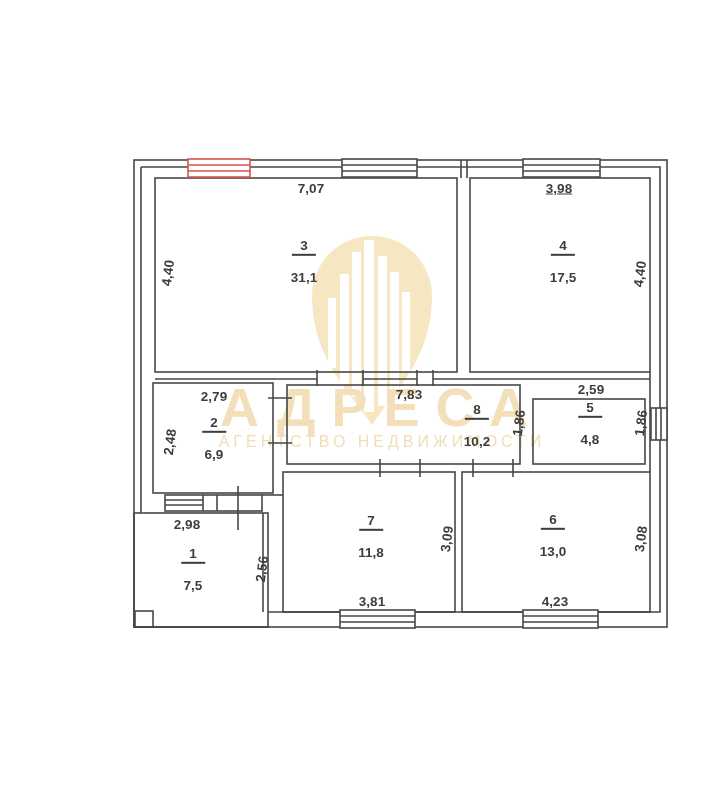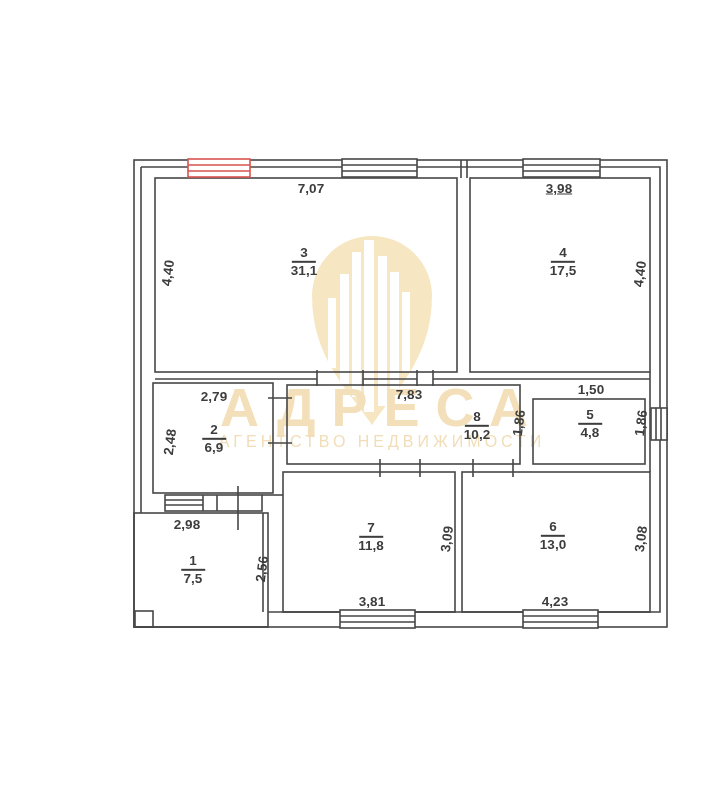--- a/index.html
+++ b/index.html
@@ -25,21 +25,21 @@
   .dim{
     position:absolute;transform:translate(-50%,-50%);
     font-size:13.5px;font-weight:700;color:#3d3d3d;white-space:nowrap;
   }
   .dim.v{transform:translate(-50%,-50%) rotate(-83deg);}
   .room-label{
     position:absolute;transform:translate(-50%,-50%);
     text-align:center;color:#3d3d3d;font-weight:700;font-size:13.5px;line-height:1.2;
   }
   .rnum{display:block;margin:0 auto;padding:0 8px;border-bottom:2px solid #3d3d3d;width:max-content;}
-  .rarea{display:block;padding-top:0;}
+  .rarea{display:block;padding-top:14px;}
 </style>
 </head>
 <body>
 
 <div class="canvas">
 
   <div class="watermark">
     <svg class="wm-logo" width="728" height="800" viewBox="0 0 728 800">
       <path d="M372,425 C352,394 312,360 312,296 A60,60 0 1 1 432,296 C432,360 392,394 372,425 Z" fill="#f7e6c2"></path>
       <g fill="#ffffff">
@@ -158,21 +158,21 @@
     </div>
     <div class="room-label" style="left:193px;top:570px;">
       <span class="rnum">1</span>
       <span class="rarea">7,5</span>
     </div>
 
     <span class="dim" style="left:311px;top:188px;">7,07</span>
     <span class="dim" style="left:559px;top:188px;text-decoration:underline;">3,98</span>
     <span class="dim" style="left:214px;top:396px;text-align:center;">2,79</span>
     <span class="dim" style="left:409px;top:394px;">7,83</span>
-    <span class="dim" style="left:591px;top:389px;">1,50</span>
+    <span class="dim" style="left:591px;top:389px;">2,59</span>
     <span class="dim" style="left:187px;top:524px;">2,98</span>
     <span class="dim" style="left:372px;top:601px;text-align:center;">3,81</span>
     <span class="dim" style="left:555px;top:601px;">4,23</span>
 
     <span class="dim v" style="left:168px;top:273px;">4,40</span>
     <span class="dim v" style="left:640px;top:274px;">4,40</span>
     <span class="dim v" style="left:170px;top:442px;">2,48</span>
     <span class="dim v" style="left:519px;top:423px;">1,86</span>
     <span class="dim v" style="left:641px;top:423px;">1,86</span>
     <span class="dim v" style="left:262px;top:569px;">2,56</span>

